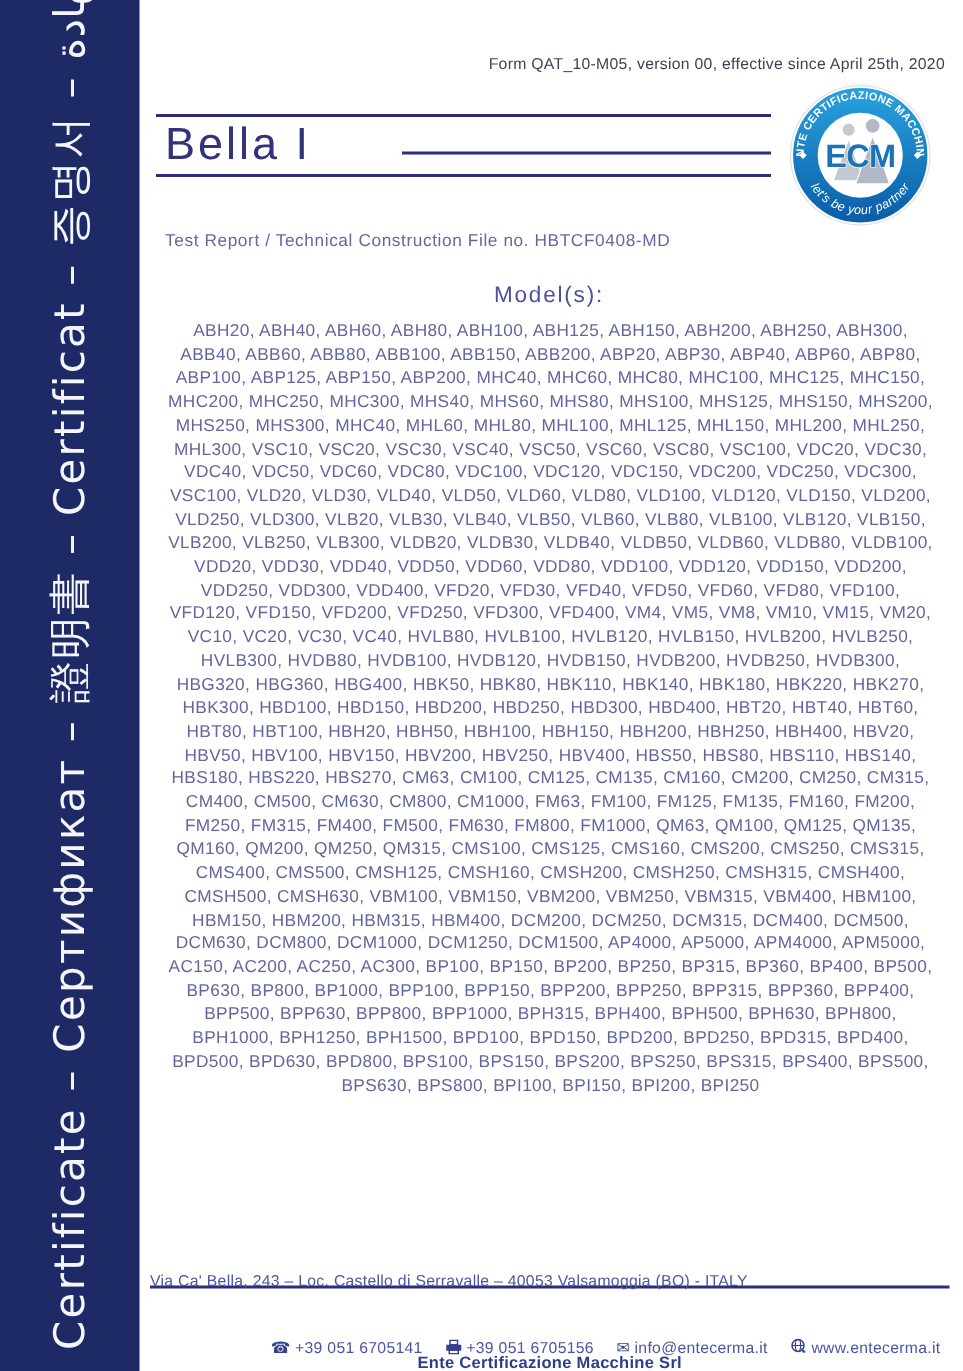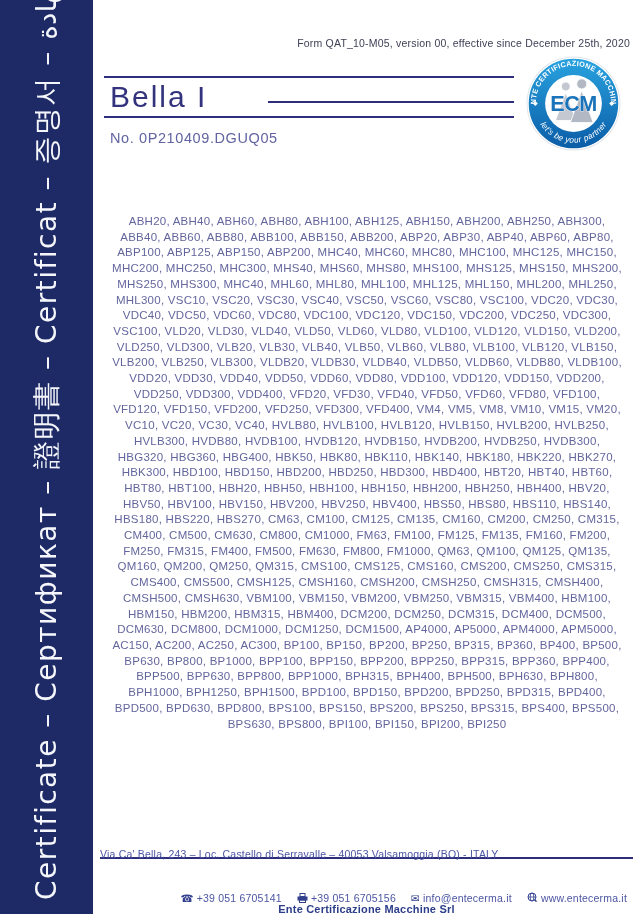--- a/index.html
+++ b/index.html
@@ -42,21 +42,21 @@
 </style>
 </head>
 <body>
 
 <div class="page">
 
   <aside class="sidebar">
     <div class="sidebar-text">Certificate – Сертификат – 證明書 – Certificat – 증명서 – شهادة</div>
   </aside>
 
-  <div class="form-ref">Form QAT_10-M05, version 00, effective since December 25th, 2020</div>
+  <div class="form-ref">Form QAT_10-M05, version 00, effective since April 25th, 2020</div>
 
   <div class="rule rule-top"></div>
   <h1 class="annex-title">Bella I</h1>
   <div class="rule rule-mid"></div>
   <div class="rule rule-bottom"></div>
 
   <div class="ecm-logo">
     <svg viewBox="0 0 94 94" width="97" height="97">
       <defs>
         <linearGradient id="ringGrad" x1="0" y1="0" x2="0" y2="1">
@@ -82,22 +82,23 @@
       <text font-family="Liberation Sans, sans-serif" font-size="8" font-style="italic" fill="#ffffff" letter-spacing="0.3">
         <textPath href="#arcBot" startOffset="50%" text-anchor="middle">let's be your partner</textPath>
       </text>
       <g fill="#ffffff">
         <path d="M10 44.6 L12.4 47 L10 49.4 L7.6 47 Z"></path>
         <path d="M84 44.6 L86.4 47 L84 49.4 L81.6 47 Z"></path>
       </g>
     </svg>
   </div>
 
-  <div class="cert-no">No. 0P210409.DGUQ05</div>
+  <div class="test-report">Test Report / Technical Construction File no. HBTCF0408-MD</div>
 
+  <h2 class="models-heading">Model(s):</h2>
   <p class="models-list">ABH20, ABH40, ABH60, ABH80, ABH100, ABH125, ABH150, ABH200, ABH250, ABH300, ABB40, ABB60, ABB80, ABB100, ABB150, ABB200, ABP20, ABP30, ABP40, ABP60, ABP80, ABP100, ABP125, ABP150, ABP200, MHC40, MHC60, MHC80, MHC100, MHC125, MHC150, MHC200, MHC250, MHC300, MHS40, MHS60, MHS80, MHS100, MHS125, MHS150, MHS200, MHS250, MHS300, MHC40, MHL60, MHL80, MHL100, MHL125, MHL150, MHL200, MHL250, MHL300, VSC10, VSC20, VSC30, VSC40, VSC50, VSC60, VSC80, VSC100, VDC20, VDC30, VDC40, VDC50, VDC60, VDC80, VDC100, VDC120, VDC150, VDC200, VDC250, VDC300, VSC100, VLD20, VLD30, VLD40, VLD50, VLD60, VLD80, VLD100, VLD120, VLD150, VLD200, VLD250, VLD300, VLB20, VLB30, VLB40, VLB50, VLB60, VLB80, VLB100, VLB120, VLB150, VLB200, VLB250, VLB300, VLDB20, VLDB30, VLDB40, VLDB50, VLDB60, VLDB80, VLDB100, VDD20, VDD30, VDD40, VDD50, VDD60, VDD80, VDD100, VDD120, VDD150, VDD200, VDD250, VDD300, VDD400, VFD20, VFD30, VFD40, VFD50, VFD60, VFD80, VFD100, VFD120, VFD150, VFD200, VFD250, VFD300, VFD400, VM4, VM5, VM8, VM10, VM15, VM20, VC10, VC20, VC30, VC40, HVLB80, HVLB100, HVLB120, HVLB150, HVLB200, HVLB250, HVLB300, HVDB80, HVDB100, HVDB120, HVDB150, HVDB200, HVDB250, HVDB300, HBG320, HBG360, HBG400, HBK50, HBK80, HBK110, HBK140, HBK180, HBK220, HBK270, HBK300, HBD100, HBD150, HBD200, HBD250, HBD300, HBD400, HBT20, HBT40, HBT60, HBT80, HBT100, HBH20, HBH50, HBH100, HBH150, HBH200, HBH250, HBH400, HBV20, HBV50, HBV100, HBV150, HBV200, HBV250, HBV400, HBS50, HBS80, HBS110, HBS140, HBS180, HBS220, HBS270, CM63, CM100, CM125, CM135, CM160, CM200, CM250, CM315, CM400, CM500, CM630, CM800, CM1000, FM63, FM100, FM125, FM135, FM160, FM200, FM250, FM315, FM400, FM500, FM630, FM800, FM1000, QM63, QM100, QM125, QM135, QM160, QM200, QM250, QM315, CMS100, CMS125, CMS160, CMS200, CMS250, CMS315, CMS400, CMS500, CMSH125, CMSH160, CMSH200, CMSH250, CMSH315, CMSH400, CMSH500, CMSH630, VBM100, VBM150, VBM200, VBM250, VBM315, VBM400, HBM100, HBM150, HBM200, HBM315, HBM400, DCM200, DCM250, DCM315, DCM400, DCM500, DCM630, DCM800, DCM1000, DCM1250, DCM1500, AP4000, AP5000, APM4000, APM5000, AC150, AC200, AC250, AC300, BP100, BP150, BP200, BP250, BP315, BP360, BP400, BP500, BP630, BP800, BP1000, BPP100, BPP150, BPP200, BPP250, BPP315, BPP360, BPP400, BPP500, BPP630, BPP800, BPP1000, BPH315, BPH400, BPH500, BPH630, BPH800, BPH1000, BPH1250, BPH1500, BPD100, BPD150, BPD200, BPD250, BPD315, BPD400, BPD500, BPD630, BPD800, BPS100, BPS150, BPS200, BPS250, BPS315, BPS400, BPS500, BPS630, BPS800, BPI100, BPI150, BPI200, BPI250</p>
 
   <footer>
     <div class="footer-rule"></div>
     <div class="footer-company">Ente Certificazione Macchine Srl</div>
     <div class="footer-address">Via Ca' Bella, 243 – Loc. Castello di Serravalle – 40053 Valsamoggia (BO) - ITALY</div>
     <div class="footer-contacts">
       <span class="seg"><span class="ico">☎</span><span>+39 051 6705141</span></span>
       <span class="seg"><svg class="svg-ico" width="11" height="10" viewBox="0 0 11 10">
             <rect x="3" y="0.5" width="5" height="3" fill="none" stroke="#33408e" stroke-width="1"></rect>

